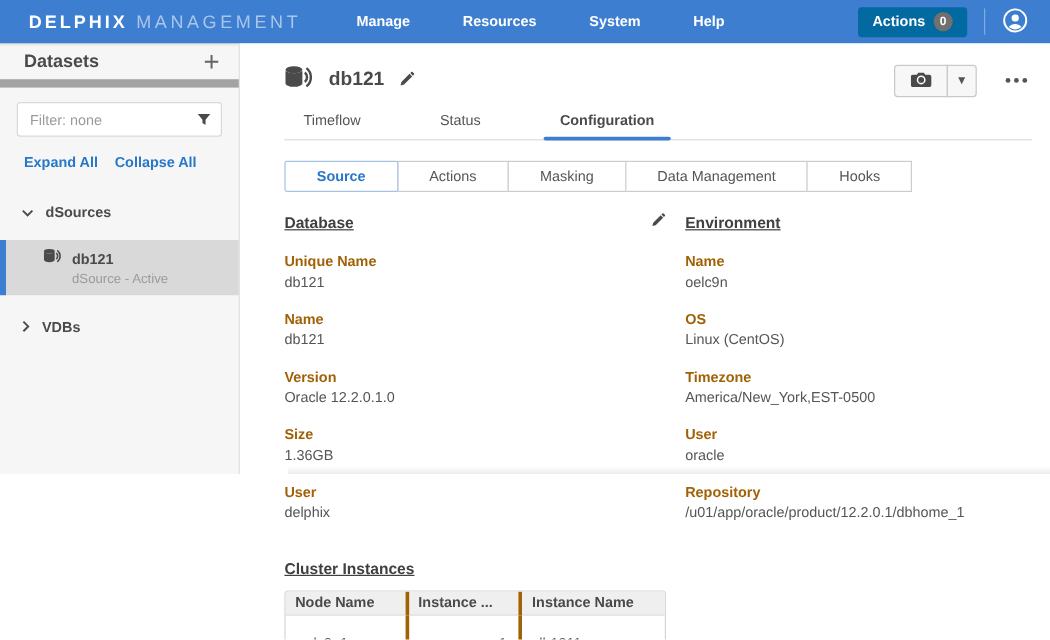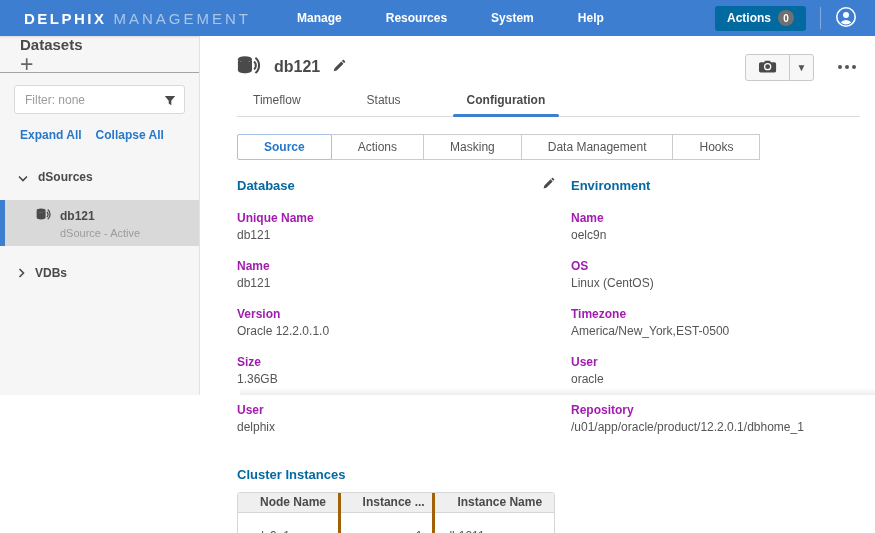--- a/index.html
+++ b/index.html
@@ -24,22 +24,22 @@
            border-radius:50%; display:flex; align-items:center; justify-content:center; }
   .nav-divider { width:1px; height:22px; background:rgba(255,255,255,.35); margin:0 12px 0 14px; }
   .user-btn { background:transparent; border:none; cursor:pointer; display:flex; align-items:center; padding:2px 8px 2px 2px; }
 
   
   .app { flex:1; display:flex; min-height:0; }
 
   
   .sidebar { width:200px; background:#f6f6f6; border-right:1px solid #e2e2e2; flex-shrink:0;
              display:flex; flex-direction:column; box-shadow:inset 0 3px 3px -3px rgba(0,0,0,.25); }
-  .sidebar-header { height:37px; display:flex; align-items:flex-start; justify-content:space-between;
-                    padding:0 16px 0 20px; border-bottom:1px solid #a3a3a3;flex-direction:column; }
+  .sidebar-header { height:37px; display:flex; align-items:center; justify-content:space-between;
+                    padding:0 16px 0 20px; border-bottom:7px solid #a3a3a3; }
   .sidebar-title { font-size:15px; font-weight:bold; color:#4a4a4a; }
   .add-btn { background:none; border:none; font-size:23px; font-weight:300; color:#666; cursor:pointer; line-height:1; }
   .filter-row { padding:12px 14px 0 14px; }
   .filter-wrap { position:relative; }
   .filter-wrap input { width:100%; height:29px; border:1px solid #d9d9d9; border-radius:3px; background:#fff;
                        font-family:"Liberation Sans", sans-serif; font-size:12px; color:#555; padding:0 28px 0 10px; outline:none; }
   .filter-wrap input::placeholder { color:#9b9b9b; }
   .filter-funnel { position:absolute; right:9px; top:8px; }
   .side-links { display:flex; gap:14px; padding:14px 0 0 20px; }
   .side-links a { color:#2878c8; font-size:12px; font-weight:bold; text-decoration:none; cursor:pointer; }
@@ -75,30 +75,30 @@
   .subtabs { display:flex; margin-top:17px; }
   .subtab { background:#fff; border:1px solid #ccc; height:26px; font-family:"Liberation Sans", sans-serif;
             font-size:12px; color:#555; padding:0 26px; cursor:pointer; margin-left:-1px; }
   .subtab:first-child { margin-left:0; }
   .subtab.active { color:#2878c8; font-weight:bold; border-color:#a5c2e4; position:relative; z-index:1; border-radius:2px; }
 
   .content { display:flex; margin-top:16px; }
   .col-left { width:318px; margin-right:16px; flex-shrink:0; }
   .col-right { flex:1; min-width:0; }
   .section-header { display:flex; align-items:center; justify-content:space-between; height:18px; }
-  .section-title { font-size:13px; font-weight:bold; color:#0369a1; }
+  .section-title { font-size:13px; font-weight:bold; color:#404040;text-decoration:underline; }
   .field { margin-top:17px; }
-  .field .flabel { font-size:12px; font-weight:bold; color:#a21caf; }
+  .field .flabel { font-size:12px; font-weight:bold; color:#a16207; }
   .field .fvalue { font-size:12px; color:#555; margin-top:3px; }
 
   .cluster { margin-top:31px; }
   .cluster-table-wrap { margin-top:9px; border:1px solid #d6d6d6; border-radius:3px; height:77px; overflow:hidden; background:#fff; }
   table { border-collapse:collapse; width:100%; table-layout:fixed; }
   th { background:#efefef; font-size:12px; font-weight:bold; color:#4a4a4a; text-align:left;
-       padding:2px 22px; height:19px; border-bottom:1px solid #d6d6d6; white-space:nowrap; overflow:hidden; }
+       padding:2px 8px; height:19px; border-bottom:1px solid #d6d6d6; white-space:nowrap; overflow:hidden; }
   th + th, td + td { border-left:3px solid #a16207;margin-left:48px; }
   td { font-size:12px; color:#555; padding:16px 10px; height:18px; border-bottom:1px solid #e8e8e8; white-space:nowrap; }
   td.num { text-align:right; }
   col.c1 { width:32%; } col.c2 { width:30%; } col.c3 { width:38%; }
 
   .bottom-shade { position:absolute; left:40px; right:0; bottom:0; height:7px;
                   background:linear-gradient(to bottom, rgba(0,0,0,0), rgba(0,0,0,.07)); pointer-events:none; }
 </style>
 </head>
 <body>

